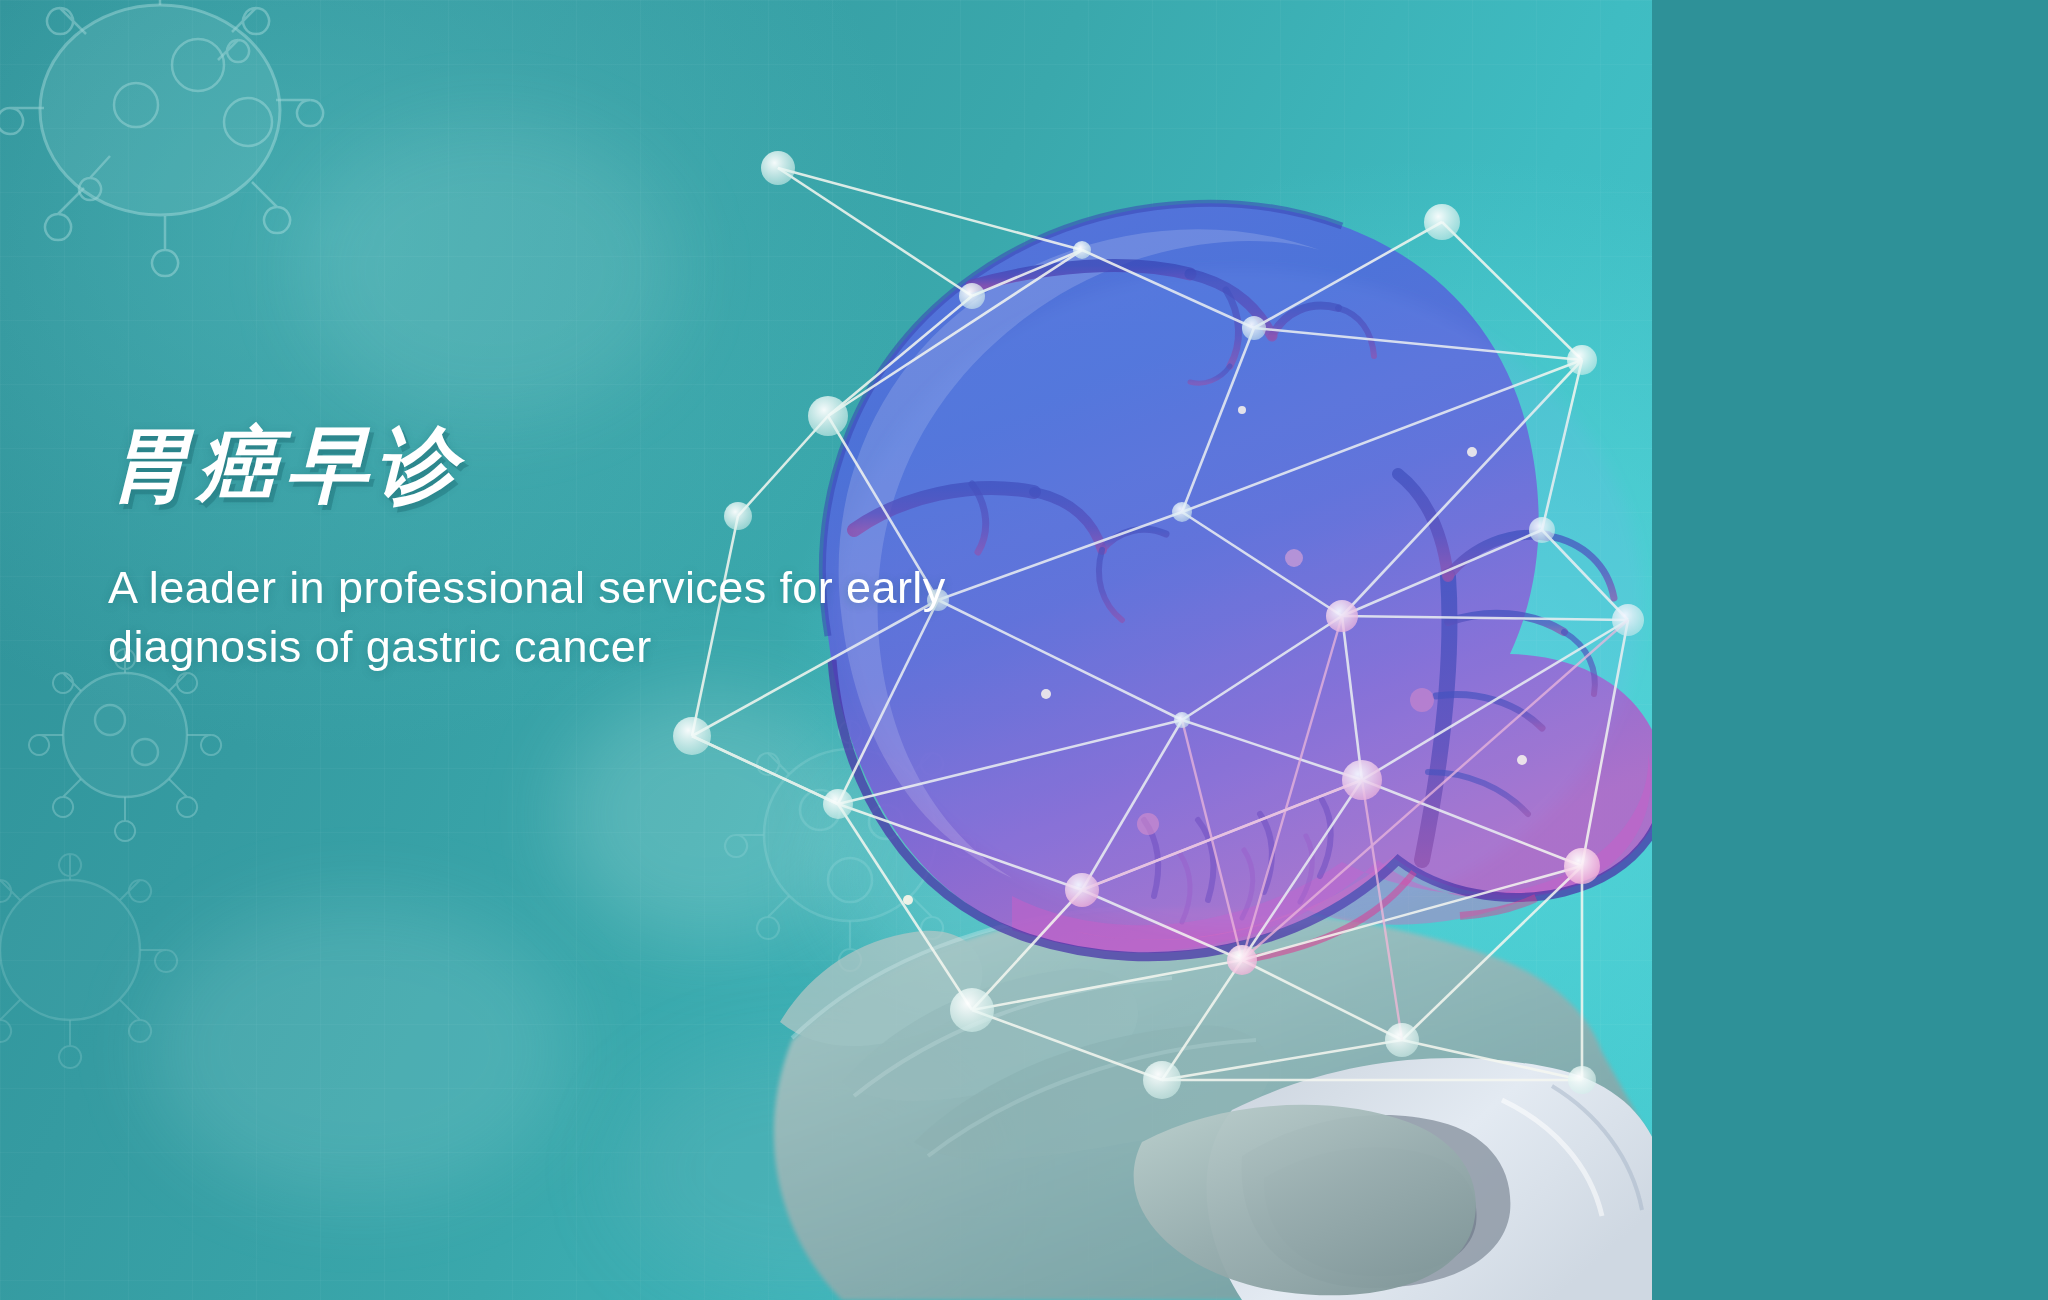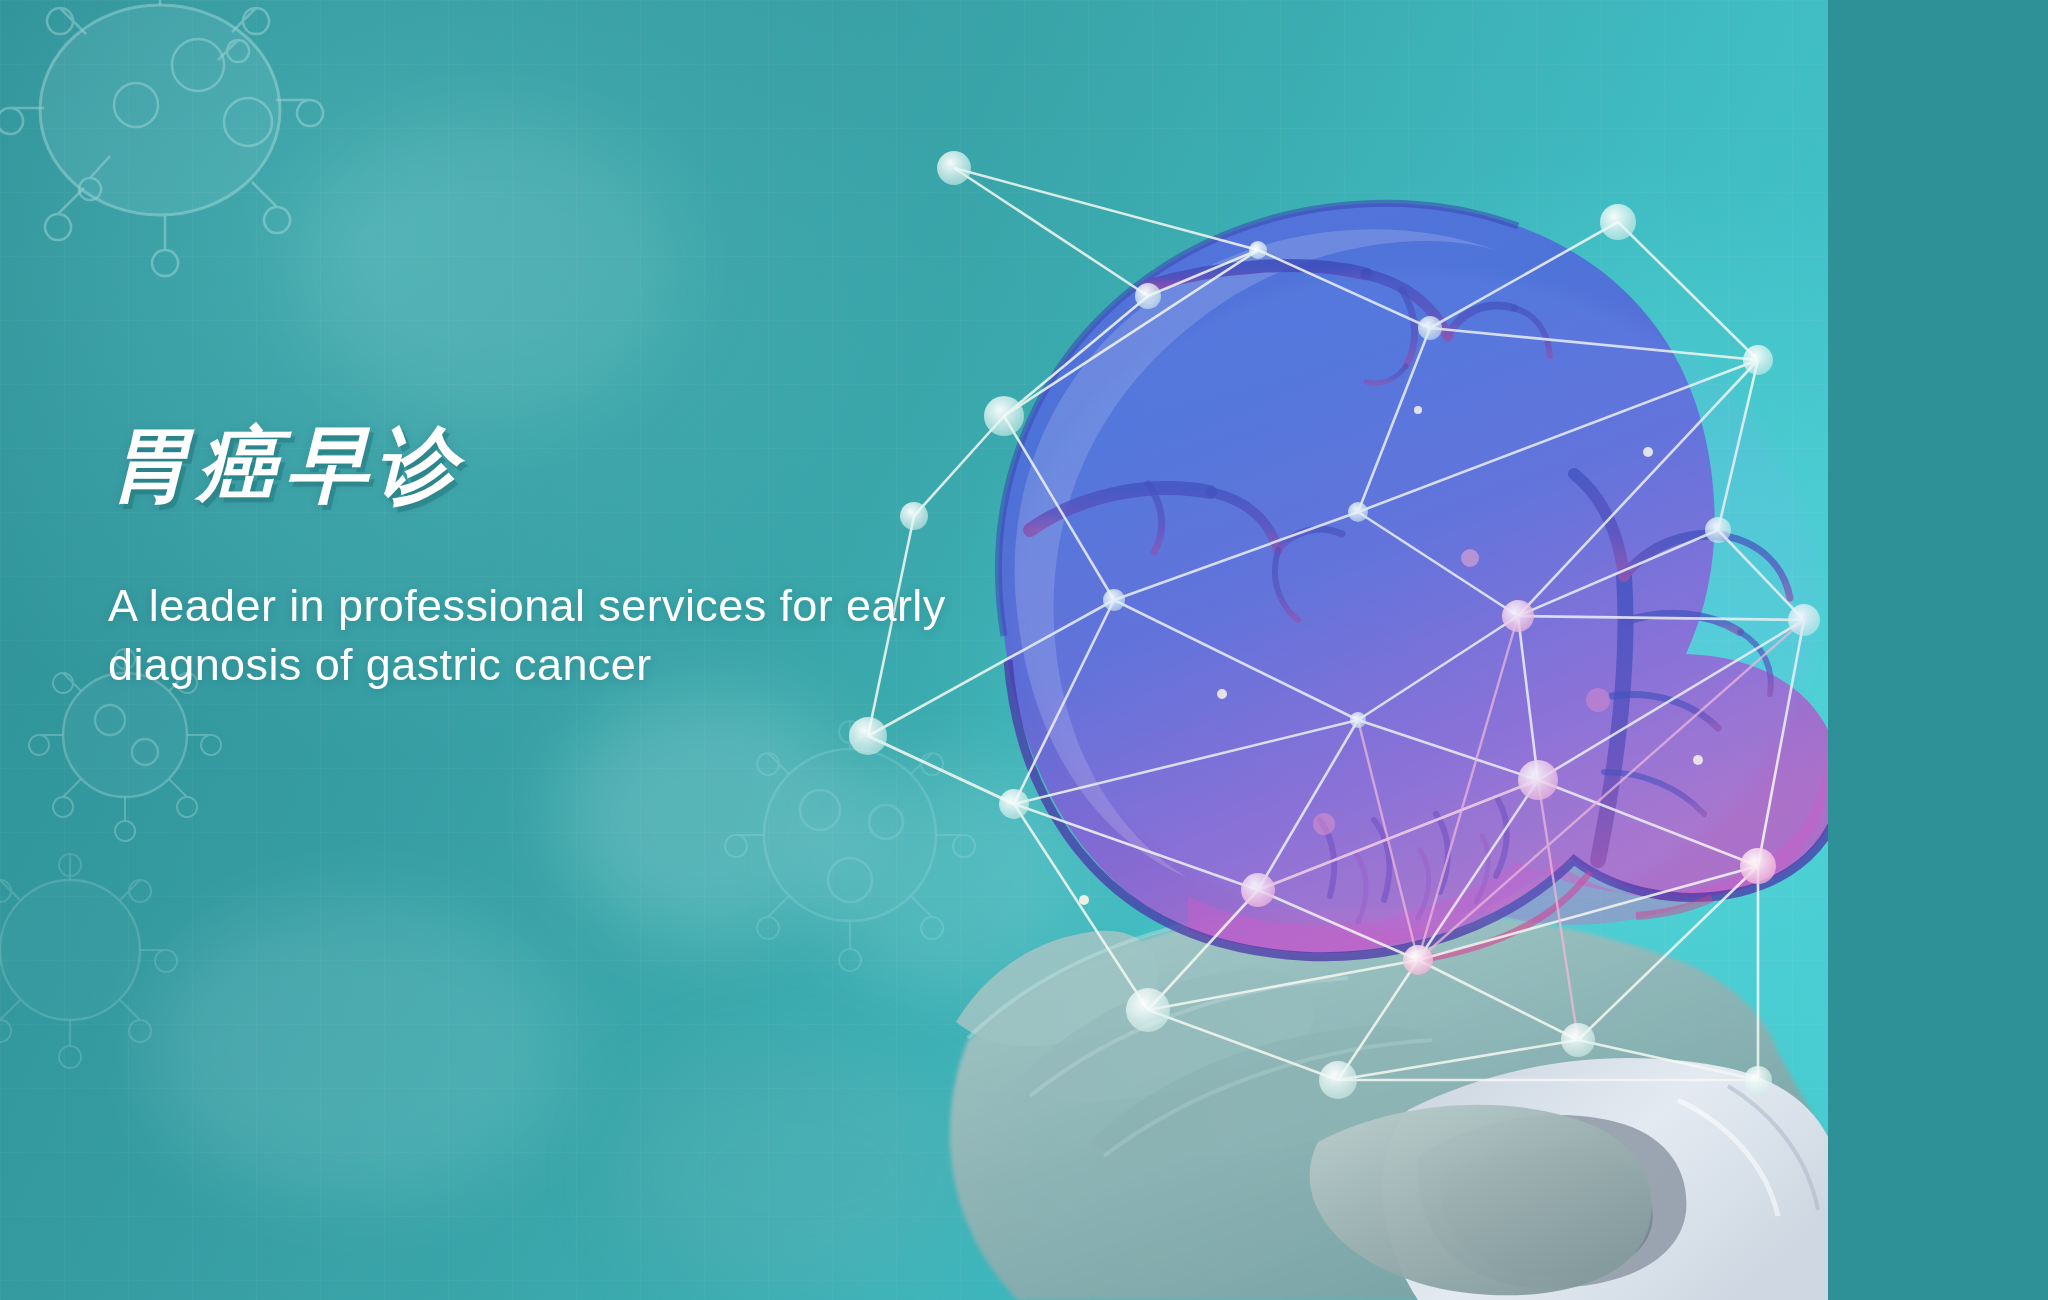--- a/index.html
+++ b/index.html
@@ -1,18 +1,18 @@
 <!DOCTYPE html>
 <html><head>
 <meta charset="utf-8">
 <style>
   html,body{margin:0;padding:0;background:#2e9198;}
   *{box-sizing:border-box;}
   .banner{
-    position:relative;width:1828px;height:1300px;overflow:hidden;
+    position:relative;width:1652px;height:1300px;overflow:hidden;
     font-family:"Liberation Sans","DejaVu Sans",sans-serif;
     background:
       radial-gradient(ellipse 1100px 900px at 88% 55%, rgba(86,216,220,.85) 0%, rgba(86,216,220,0) 62%),
       radial-gradient(ellipse 900px 800px at 20% 18%, rgba(92,196,198,.45) 0%, rgba(92,196,198,0) 65%),
       linear-gradient(115deg,#2d8f96 0%,#359ba1 26%,#3aa8ac 48%,#3fbcc2 72%,#45cbd0 100%);
     padding-left: 16px;
   }
 
   
   .grid{position:absolute;inset:0;
@@ -35,21 +35,21 @@
   
   .copy{position:absolute;left:108px;top:418px;width:1000px;}
   .headline{
     color:#ffffff;font-weight:bold;font-style:italic;
     font-size:82px;line-height:1.14;letter-spacing:7px;
     text-shadow:4px 5px 0 rgba(26,104,112,.38), 0 2px 10px rgba(20,90,98,.25);
     white-space:nowrap;
   }
   .headline .l2{display:block;}
   .subtitle{
-    margin-top:66px;color:#ffffff;font-size:45px;line-height:1.30;
+    margin-top:48px;color:#ffffff;font-size:45px;line-height:1.30;
     font-weight:400;letter-spacing:.4px;
     text-shadow:0 2px 8px rgba(22,96,104,.30);
     max-width:900px;
   }
   .subtitle .sl{display:block;}
 </style>
 </head>
 <body>
 
 <div class="banner">

